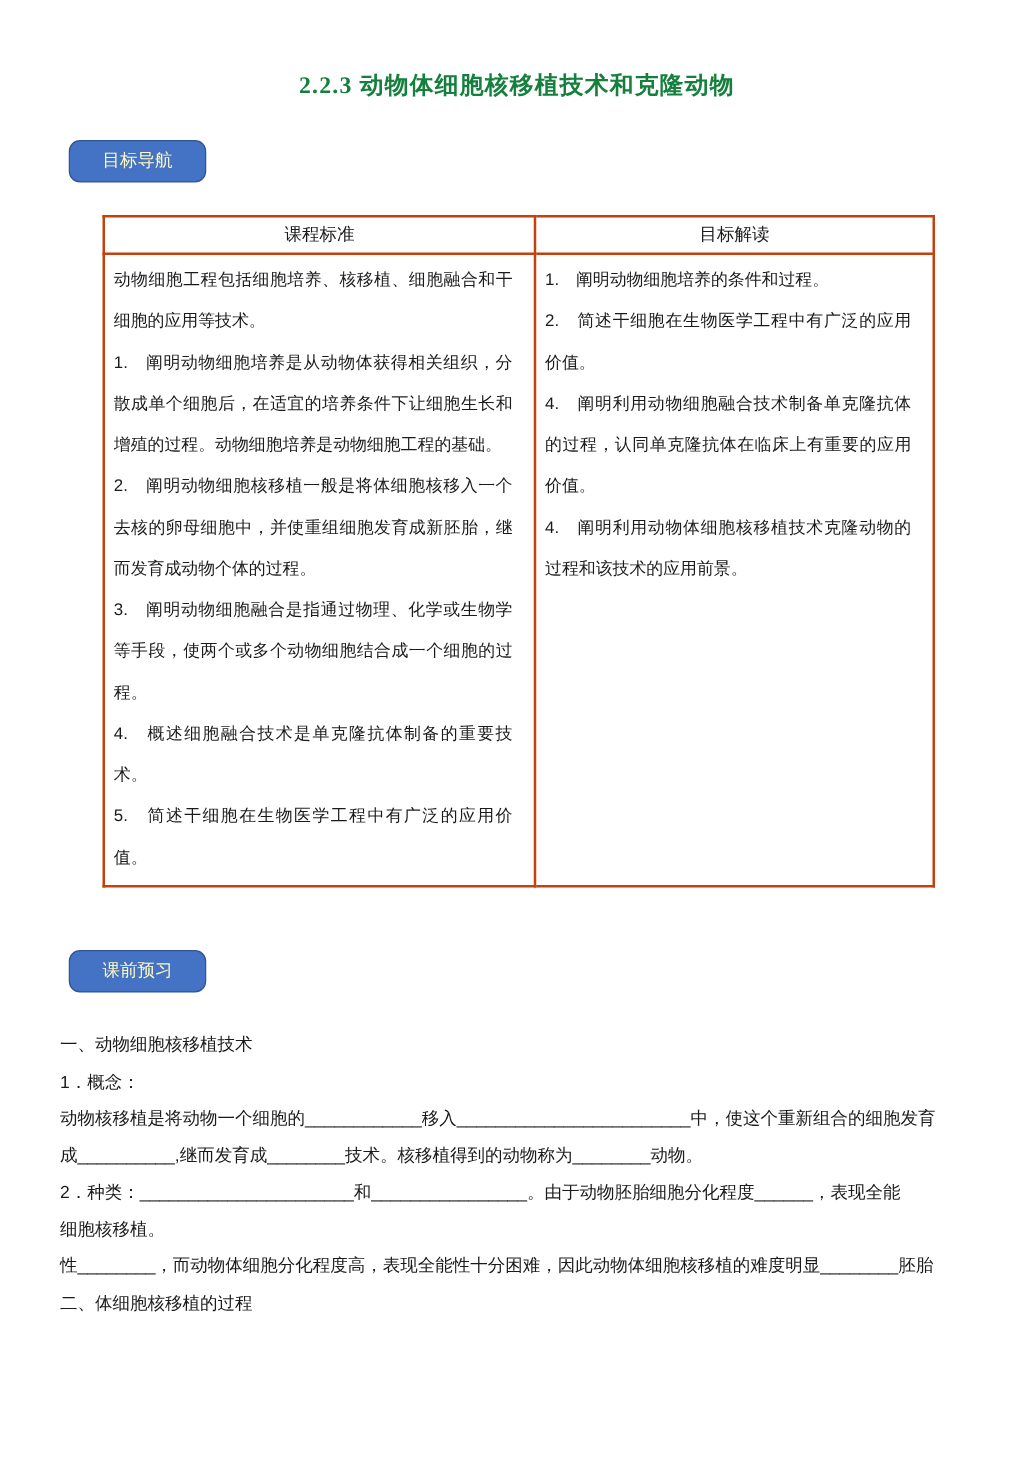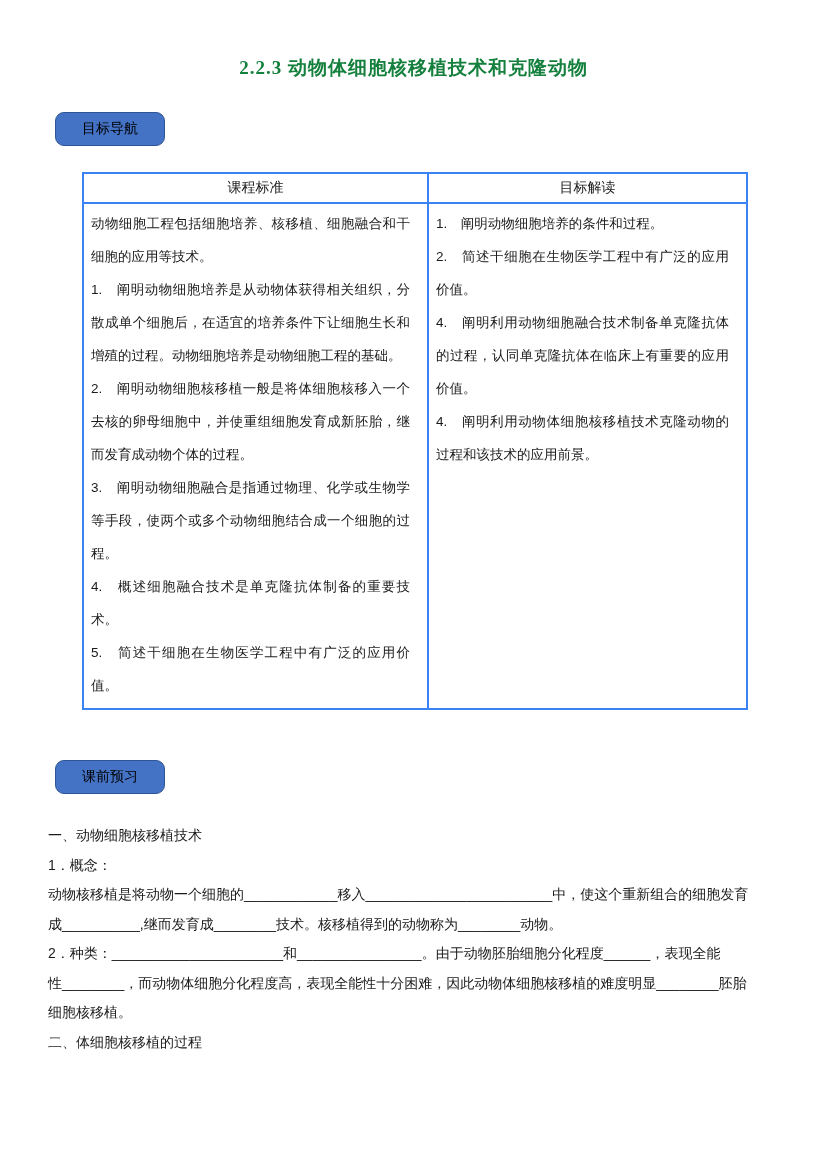--- a/index.html
+++ b/index.html
@@ -16,36 +16,36 @@
     text-align: center;
     font-size: 19px;
     font-weight: bold;
     color: #15803d;
     font-family: "Liberation Serif", "DejaVu Serif", serif;
     letter-spacing: 1px;
   }
   .badge {
     display: inline-block;
     background: #4472c4;
-    color: #000000;
+    color: #fef9c3;
     font-size: 14px;
     padding: 7px 26px;
     border-radius: 9px;
     border: 1px solid #2f5597;
   }
   .badge-1 { margin: 31px 0 0 55px; }
   .badge-2 { margin: 50px 0 0 55px; text-align: right; }
   table.std-table {
     margin: 26px 0 0 82px;
     width: 664px;
     border-collapse: collapse;
     table-layout: fixed;
   }
   table.std-table, table.std-table th, table.std-table td {
-    border: 2px solid #3b82f6;
+    border: 2px solid #c2410c;
   }
   table.std-table th {
     height: 30px;
     font-size: 14px;
     font-weight: normal;
     text-align: center;
     vertical-align: middle;
   }
   table.std-table col.c-left  { width: 345px; }
   table.std-table col.c-right { width: 319px; }
@@ -105,19 +105,19 @@
 </table>
 
 <div class="badge badge-2">课前预习</div>
 
 <div class="preview-body">
   <div class="line">一、动物细胞核移植技术</div>
   <div class="line">1．概念：</div>
   <div class="line">动物核移植是将动物一个细胞的____________移入________________________中，使这个重新组合的细胞发育</div>
   <div class="line">成__________,继而发育成________技术。核移植得到的动物称为________动物。</div>
   <div class="line">2．种类：______________________和________________。由于动物胚胎细胞分化程度______，表现全能</div>
+  <div class="line">细胞核移植。</div>
   <div class="line">性________，而动物体细胞分化程度高，表现全能性十分困难，因此动物体细胞核移植的难度明显________胚胎</div>
-  <div class="line">细胞核移植。</div>
   <div class="line">二、体细胞核移植的过程</div>
 </div>
 
 
 
 
 </body></html>

